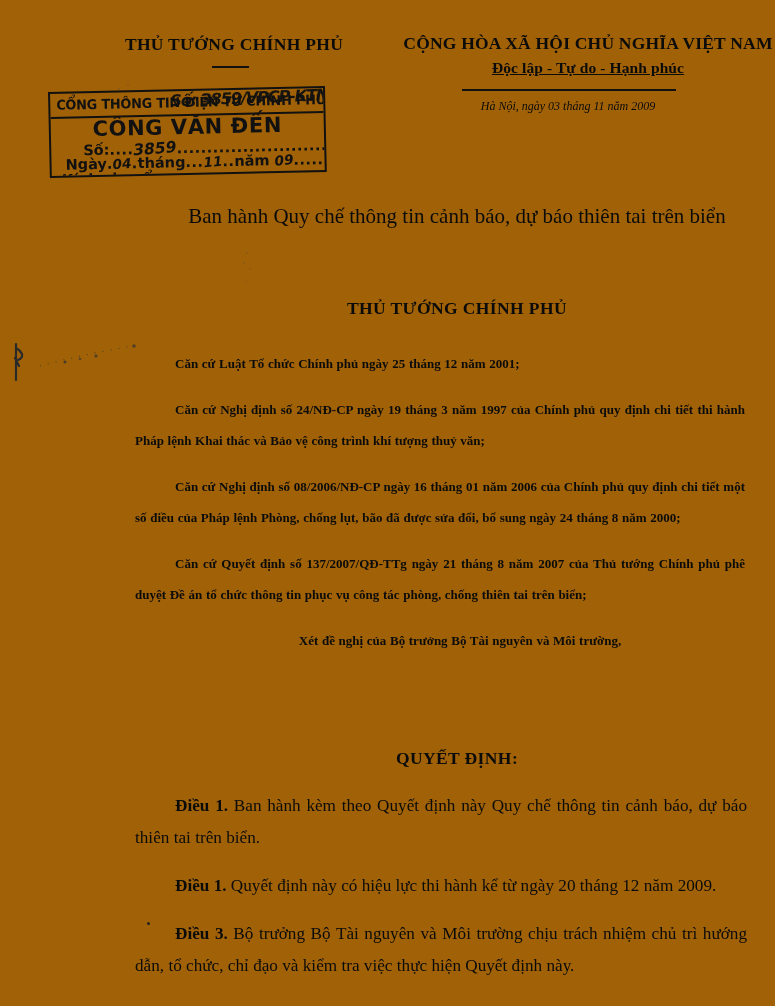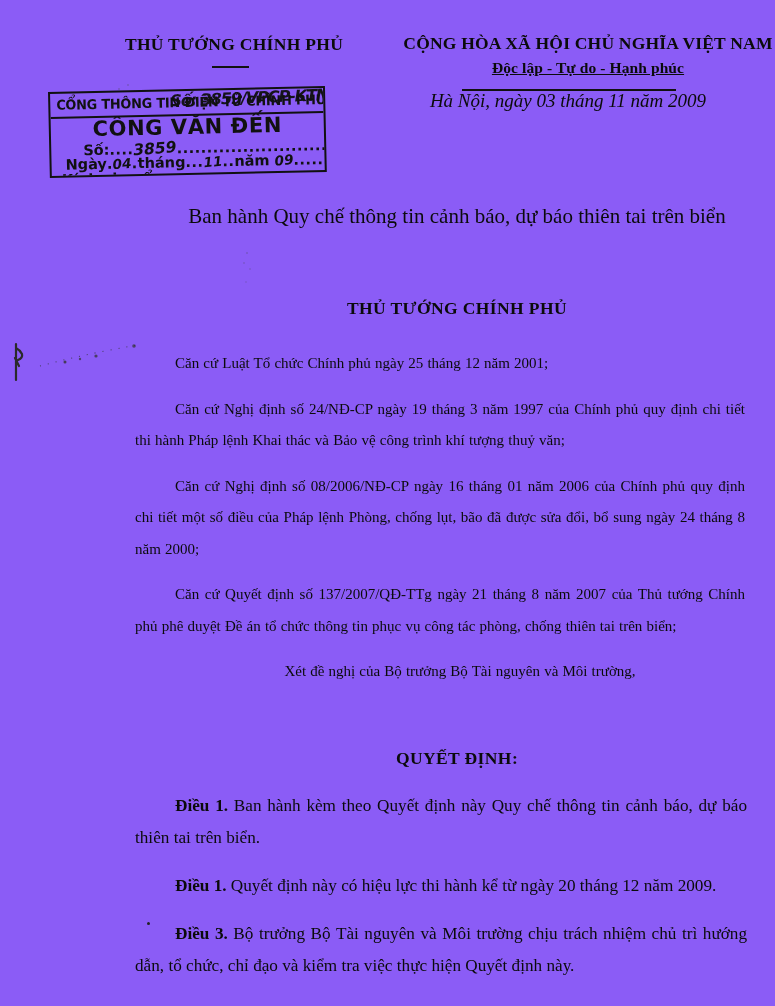--- a/index.html
+++ b/index.html
@@ -13,21 +13,21 @@
     position: relative;
     overflow: hidden;
     font-family: "Liberation Serif", "DejaVu Serif", serif;
     color: #0b0b0b;
     -webkit-font-smoothing: none;
   }
 
   .page {
     position: absolute;
     inset: 0;
-    background: #8b5cf6;
+    background: #a16207;
   }
 
   
   .speckle {
     position: absolute;
     background: #444;
     border-radius: 50%;
     opacity: .5;
     pointer-events: none;
   }
@@ -76,25 +76,25 @@
     position: absolute;
     left: 462px;
     top: 89px;
     width: 214px;
     height: 2.2px;
     background: #111;
   }
   .date-line {
     position: absolute;
     left: 372px;
-    top: 90px;
+    top: 99px;
     width: 392px;
     text-align: center;
     font-style: italic;
-    font-size: 19px;
+    font-size: 12px;
   }
 
   
   .stamp {
     position: absolute;
     left: 48px;
     top: 92px;
     width: 277px;
     height: 86px;
     transform: rotate(-1.25deg);
@@ -211,26 +211,27 @@
   }
 
   
   .body-block {
     position: absolute;
     left: 135px;
     top: 348px;
     width: 610px;
   }
   .para {
-    font-size: 15px;
+    font-size: 13px;
     line-height: 31.5px;
     text-align: justify;
     text-indent: 40px;
     margin: 0 0 14px 0;
     word-spacing: .4px;
+    font-weight: bold;
   }
   .para.no-justify { text-align: center; }
 
   .articles {
     position: absolute;
     left: 135px;
     top: 790px;
     width: 612px;
   }
   .art {

